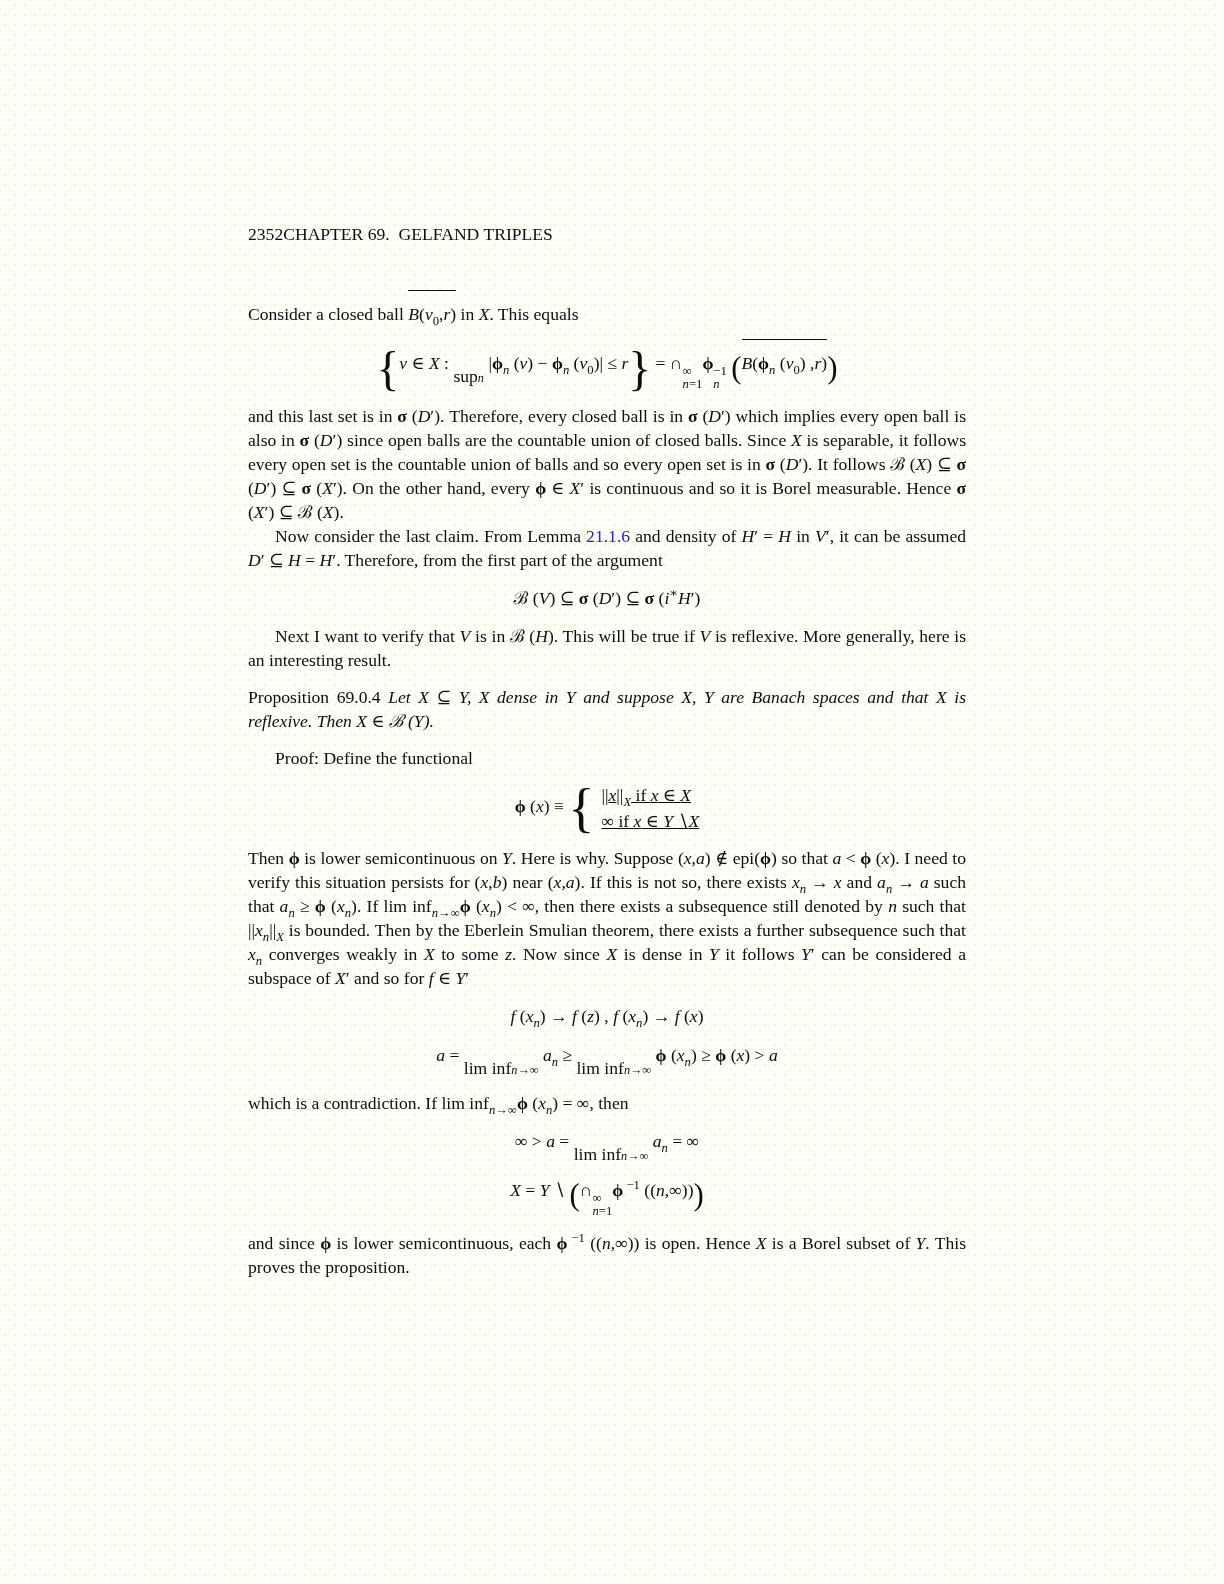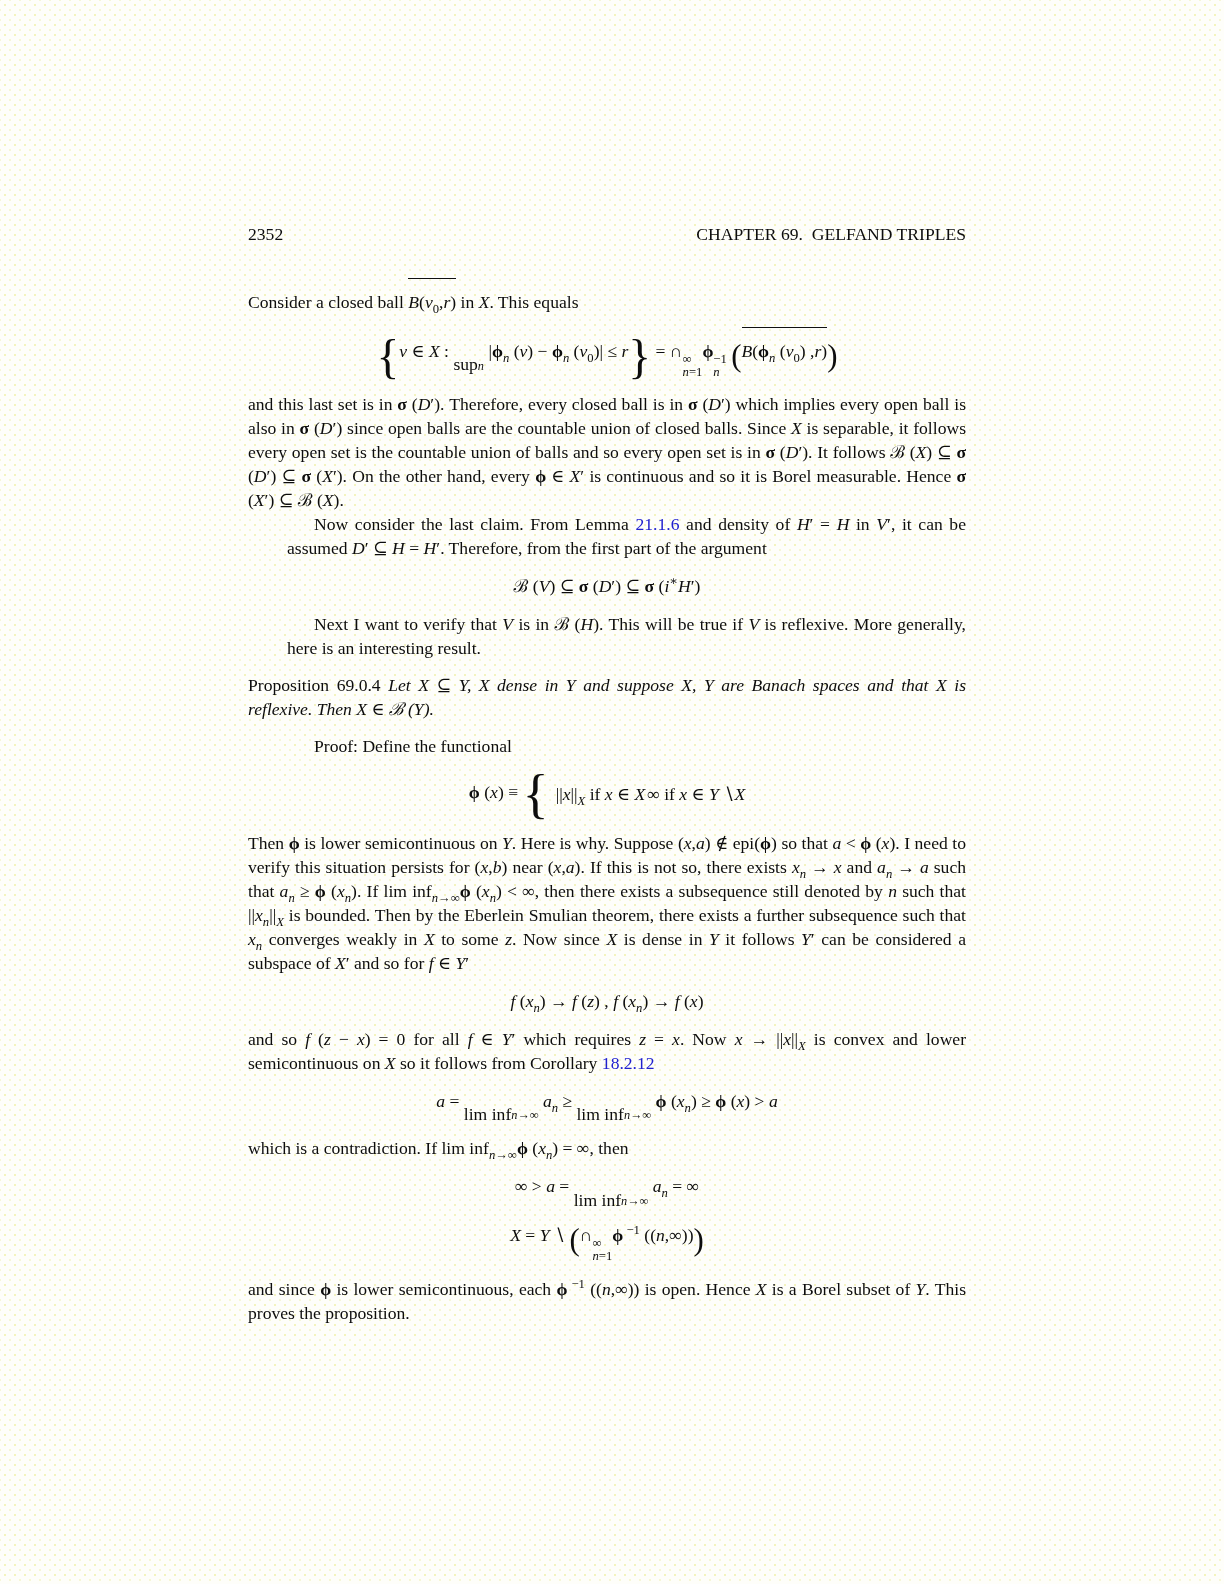--- a/index.html
+++ b/index.html
@@ -8,40 +8,40 @@
     background-color:#fefefa;
     background-image:
       radial-gradient(circle, rgba(235,235,140,0.55) 1px, transparent 1.5px),
       radial-gradient(circle, rgba(235,235,140,0.35) 1px, transparent 1.5px);
     background-size:10px 10px,10px 10px;
     background-position:0 0,5px 5px;
     font-family:"Liberation Serif","DejaVu Serif",serif;
     color:#0d0d0d;
   }
   .col{position:absolute;left:248px;top:222px;width:718px;font-size:17.6px;line-height:24px;}
-  .hdr{display:flex;justify-content:space-between;margin-bottom:32px;}
+  .hdr{display:flex;margin-bottom:44px;}
   .hdr span{white-space:pre;}
   p{margin:0;text-align:justify;}
-  .indent{text-indent:27px;margin-left:39px;}
+  .indent{text-indent:27px;}
   .mt{margin-top:13px;}
   sub,sup{line-height:0;font-size:0.72em;}
   i{font-style:italic;}
   b{font-weight:normal;}
   .link{color:#2121cd;cursor:pointer;}
   .disp{text-align:center;margin:13px 0;line-height:26px;}
   .brace{font-size:2.7em;font-weight:300;vertical-align:-0.33em;line-height:0;}
   .bigp{font-size:1.75em;font-weight:300;vertical-align:-0.28em;line-height:0;}
   .ov{display:inline-block;border-top:1.3px solid #111;padding-top:14px;line-height:1.1;}
   .ss{display:inline-flex;flex-direction:column;align-items:flex-start;vertical-align:-0.45em;line-height:1;font-size:0.72em;}
   .ss>span{display:block;line-height:1.05;}
   .limstack{display:inline-flex;flex-direction:row;align-items:center;vertical-align:-0.75em;line-height:1;}
   .limstack .under{font-size:0.7em;margin-top:2px;}
   .cases{display:inline-flex;align-items:center;gap:7px;vertical-align:middle;text-align:left;}
   .cbrace{font-size:3.1em;font-weight:300;line-height:0.85;}
-  .crows{display:flex;gap:2px;}
+  .crows{display:flex;flex-direction:column;gap:2px;text-decoration:underline;}
   .crows>span{line-height:24px;}
   .phi{font-weight:bold;}
   .sg{font-weight:bold;font-style:normal;}
 </style>
 </head>
 <body>
 
 <div class="col">
   <div class="hdr">
     <span>2352</span>
@@ -67,21 +67,20 @@
   <p class="indent mt"><b>Proof:</b> Define the functional</p>
   <div class="disp"><span class="phi">ϕ</span> (<i>x</i>) ≡ <span class="cases">
         <span class="cbrace">{</span>
         <span class="crows">
           <span>||<i>x</i>||<sub><i>X</i></sub> if <i>x</i> ∈ <i>X</i></span>
           <span>∞ if <i>x</i> ∈ <i>Y</i> ∖<i>X</i></span>
         </span>
       </span></div>
   <p>Then <span class="phi">ϕ</span> is lower semicontinuous on <i>Y</i>. Here is why. Suppose (<i>x</i>,<i>a</i>) ∉ epi(<span class="phi">ϕ</span>) so that <i>a</i> &lt; <span class="phi">ϕ</span> (<i>x</i>). I need to verify this situation persists for (<i>x</i>,<i>b</i>) near (<i>x</i>,<i>a</i>). If this is not so, there exists <i>x</i><sub><i>n</i></sub> → <i>x</i> and <i>a</i><sub><i>n</i></sub> → <i>a</i> such that <i>a</i><sub><i>n</i></sub> ≥ <span class="phi">ϕ</span> (<i>x</i><sub><i>n</i></sub>). If lim inf<sub><i>n</i>→∞</sub><span class="phi">ϕ</span> (<i>x</i><sub><i>n</i></sub>) &lt; ∞, then there exists a subsequence still denoted by <i>n</i> such that ||<i>x</i><sub><i>n</i></sub>||<sub><i>X</i></sub> is bounded. Then by the Eberlein Smulian theorem, there exists a further subsequence such that <i>x</i><sub><i>n</i></sub> converges weakly in <i>X</i> to some <i>z</i>. Now since <i>X</i> is dense in <i>Y</i> it follows <i>Y</i>′ can be considered a subspace of <i>X</i>′ and so for <i>f</i> ∈ <i>Y</i>′</p>
   <div class="disp"><i>f</i> (<i>x</i><sub><i>n</i></sub>) → <i>f</i> (<i>z</i>) , <i>f</i> (<i>x</i><sub><i>n</i></sub>) → <i>f</i> (<i>x</i>)</div>
-  <p>and so <i>f</i> (<i>z</i> − <i>x</i>) = 0 for all <i>f</i> ∈ <i>Y</i>′ which requires <i>z</i> = <i>x</i>. Now <i>x</i> → ||<i>x</i>||<sub><i>X</i></sub> is convex and lower semicontinuous on <i>X</i> so it follows from Corollary <span class="link">18.2.12</span></p>
   <div class="disp"><i>a</i> = <span class="limstack">
         <span>lim inf</span>
         <span class="under"><i>n</i>→∞</span>
       </span> <i>a</i><sub><i>n</i></sub> ≥ <span class="limstack">
         <span>lim inf</span>
         <span class="under"><i>n</i>→∞</span>
       </span> <span class="phi">ϕ</span> (<i>x</i><sub><i>n</i></sub>) ≥ <span class="phi">ϕ</span> (<i>x</i>) &gt; <i>a</i></div>
   <p class="mt">which is a contradiction. If lim inf<sub><i>n</i>→∞</sub><span class="phi">ϕ</span> (<i>x</i><sub><i>n</i></sub>) = ∞, then</p>
   <div class="disp">∞ &gt; <i>a</i> = <span class="limstack">
         <span>lim inf</span>

